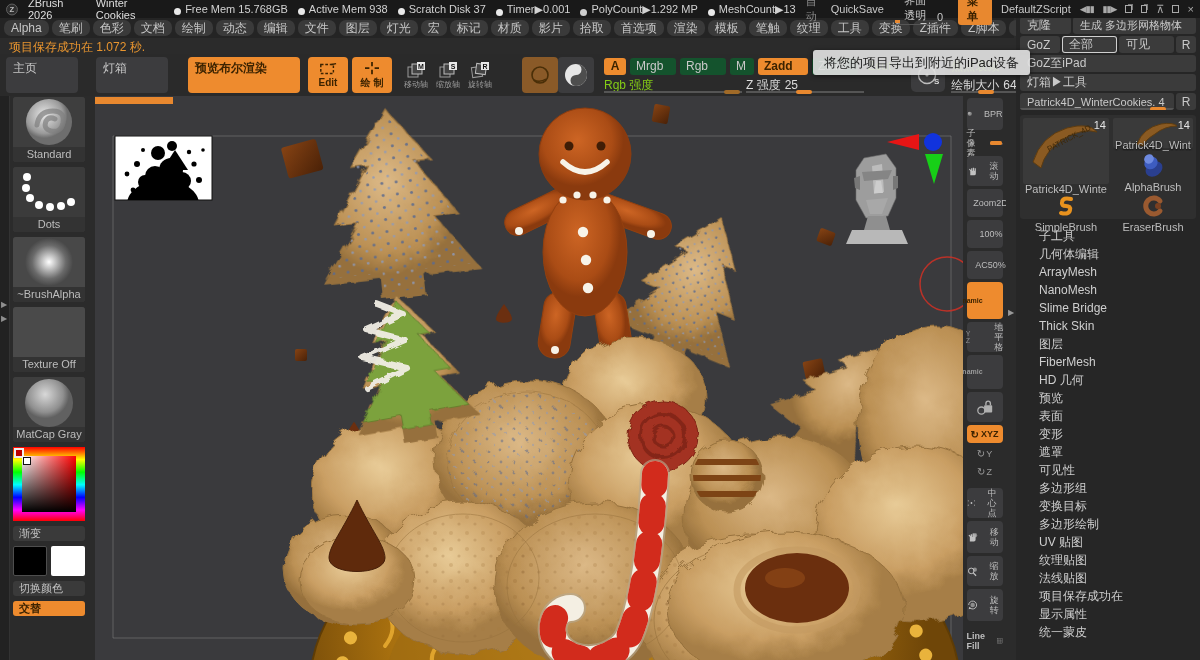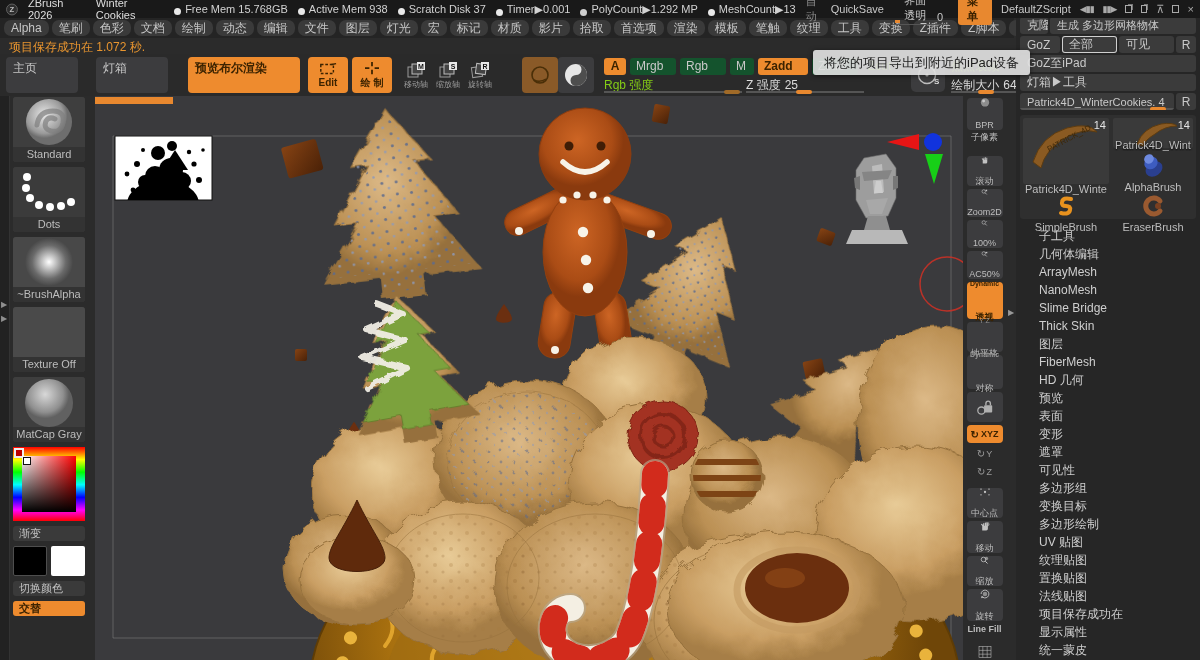--- a/index.html
+++ b/index.html
@@ -63,21 +63,21 @@
 .psel2{position:absolute;width:8px;height:8px;border:1px solid #111;background:#fff}
 .lbtn{width:72px;height:15px;background:#3a3a3a;border-radius:3px;font-size:11px;color:#c0c0c0;
   display:flex;align-items:center;padding-left:6px;flex:none}
 .swrow{display:flex;gap:4px}
 .sw{width:34px;height:30px;border-radius:2px}
 
 .canvas{position:absolute;left:95px;top:96px;width:868px;height:564px;background:#3a3a3d}
 
 .rshelf{position:absolute;left:963px;top:96px;width:43px;height:564px;background:#2b2b2b;
   display:flex;flex-direction:column;align-items:center;gap:3px;padding-top:2px;overflow:hidden}
-.rbtn{width:36px;background:#3c3c3e;border-radius:4px;display:flex;flex-direction:column;
+.rbtn{width:36px;background:#3c3c3e;border-radius:4px;display:flex;flex-direction:row;
   align-items:center;justify-content:center;font-size:9px;color:#bdbdbd;flex:none;gap:12px}
 .rbtn svg{display:block}
 .rlab{font-size:9px;line-height:10px}
 .dyn{font-size:7px;font-weight:bold;line-height:8px}
 .rdiv{position:absolute;left:1006px;top:96px;width:10px;height:564px;background:#2b2b2b}
 .rdiv .arr{position:absolute;left:2px;font-size:8px;color:#999}
 
 .rpanel{position:absolute;left:1016px;top:15px;width:184px;height:645px;background:#262626;padding:0 4px}
 .prow{display:flex;gap:2px;margin-top:2px}
 .pbtn{background:#3b3b3b;border-radius:3px;font-size:12px;color:#c9c9c9;height:17px;
@@ -719,21 +719,21 @@
         </svg>
     </div>
   </div>
 
   <div class="rdiv">
     <span class="arr" style="top:212px">▶</span>
   </div>
 
   <div class="rpanel">
     <div class="prow">
-      <div class="pbtn" style="width:28px">克隆</div>
+      <div class="pbtn" style="width:51px">克隆</div>
       <div class="pbtn" style="flex:1;font-size:11px">生成 多边形网格物体</div>
     </div>
     <div class="prow">
       <div class="pbtn" style="width:40px">GoZ</div>
       <div class="pbtn outl" style="width:55px">全部</div>
       <div class="pbtn" style="width:55px">可见</div>
       <div class="pbtn" style="width:20px;justify-content:center;padding:0">R</div>
     </div>
     <div class="prow">
         <div class="pbtn full">GoZ至iPad</div>
@@ -802,21 +802,20 @@
       <div class="pli">预览</div>
       <div class="pli">表面</div>
       <div class="pli">变形</div>
       <div class="pli">遮罩</div>
       <div class="pli">可见性</div>
       <div class="pli">多边形组</div>
       <div class="pli">变换目标</div>
       <div class="pli">多边形绘制</div>
       <div class="pli">UV 贴图</div>
       <div class="pli">纹理贴图</div>
-      <div class="pli">置换贴图</div>
       <div class="pli">法线贴图</div>
       <div class="pli">项目保存成功在</div>
       <div class="pli">显示属性</div>
       <div class="pli">统一蒙皮</div>
     </div>
   </div>
 
 </div>
 
 </body></html>

